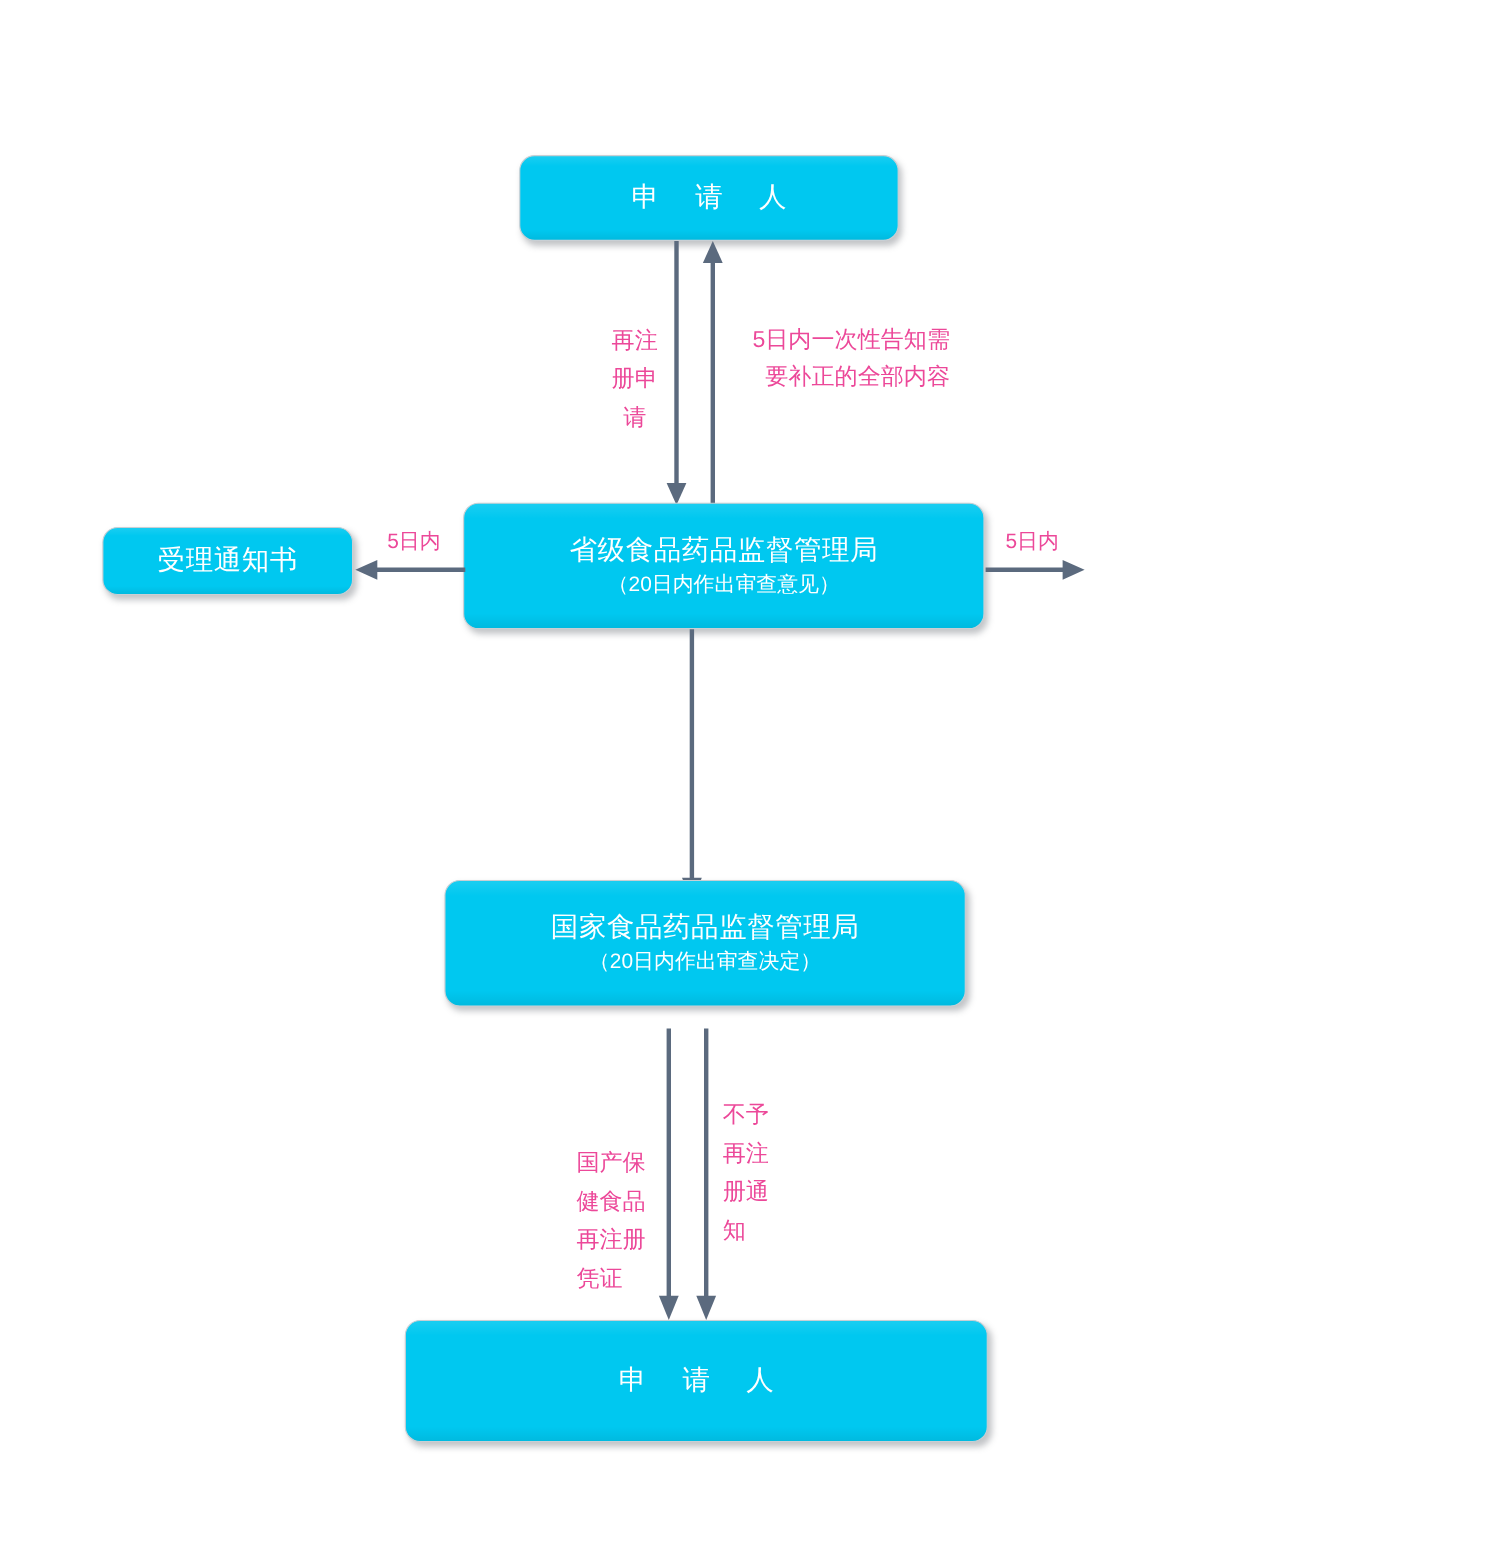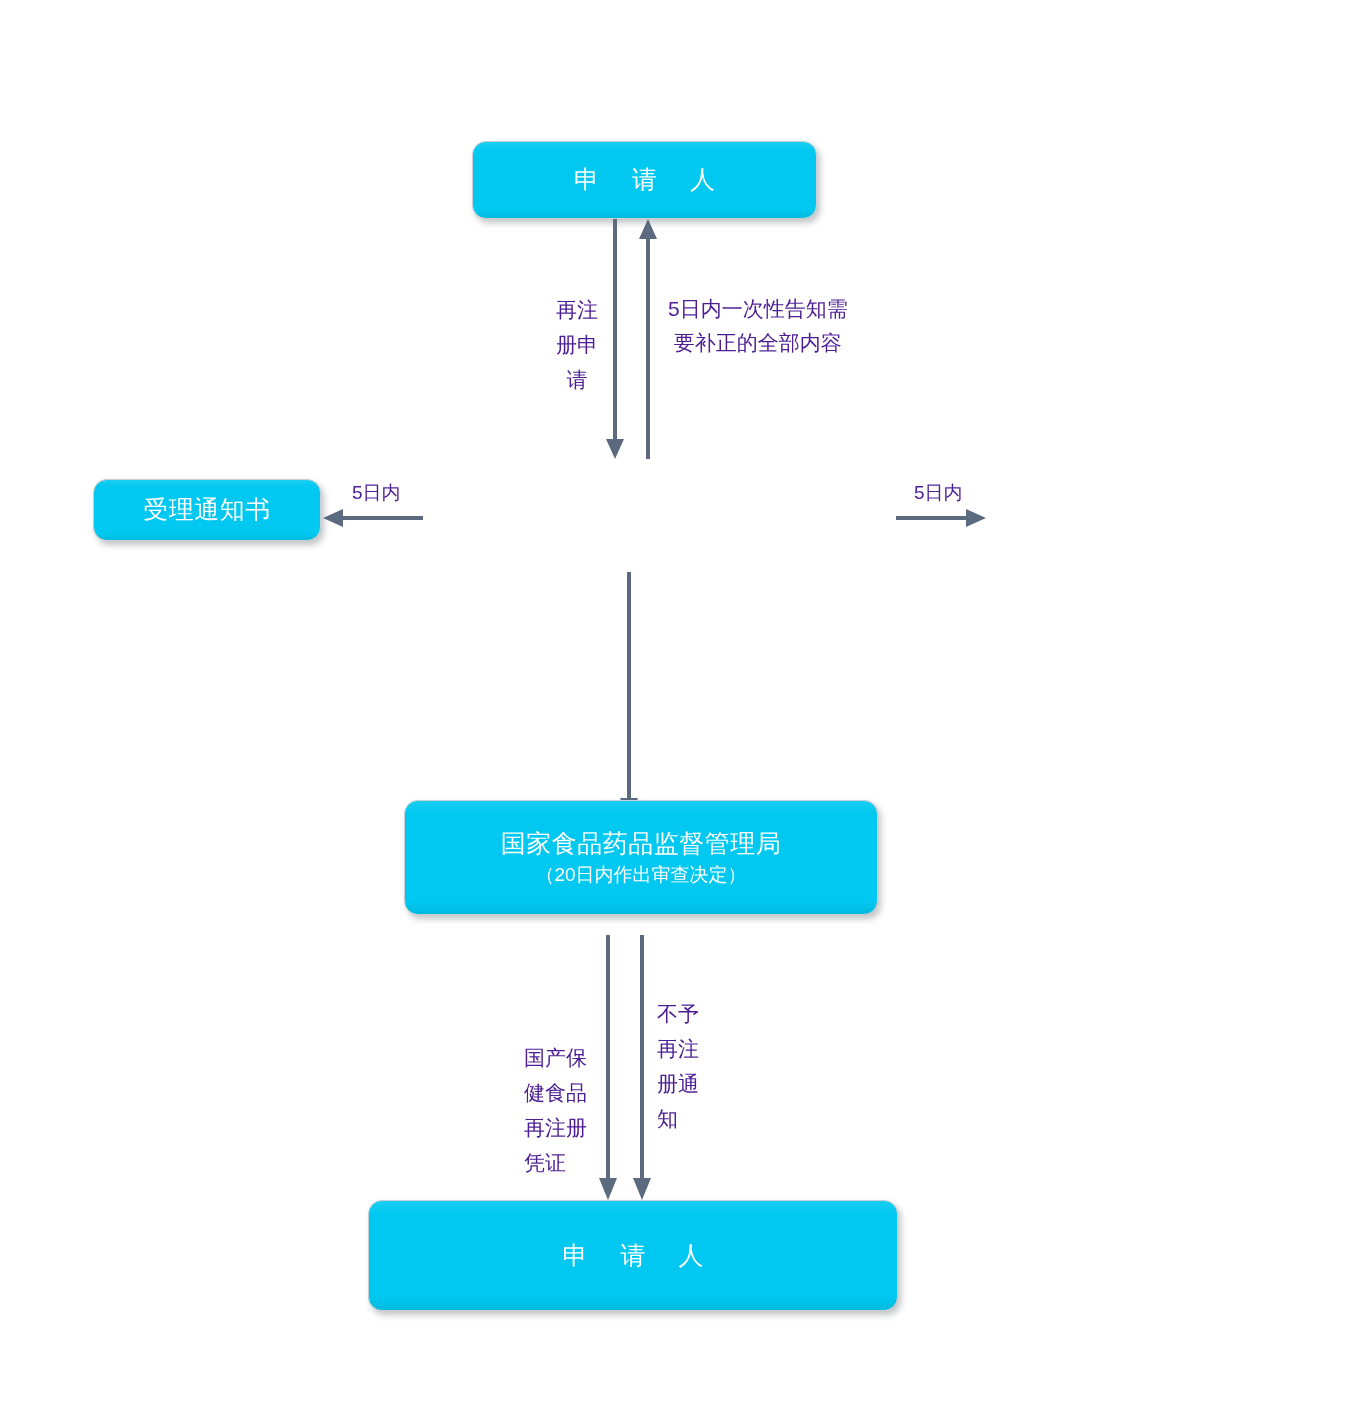--- a/index.html
+++ b/index.html
@@ -61,21 +61,21 @@
     position: absolute;
   }
   .arrow svg {
     display: block;
     overflow: visible;
   }
 
   
   .edge-label {
     position: absolute;
-    color: #4c1d95;
+    color: #ec4899;
     font-size: 21px;
     line-height: 34px;
     white-space: pre;
   }
   .edge-label.vertical-stack {
     line-height: 35px;
   }
   .edge-label.small {
     font-size: 19px;
     line-height: 24px;
@@ -101,23 +101,27 @@
     <svg width="22" height="240" viewBox="0 0 22 240">
       <line x1="11" y1="240" x2="11" y2="16" stroke="#5b6a7e" stroke-width="4"></line>
       <polygon points="11,0 2,20 20,20" fill="#5b6a7e"></polygon>
     </svg>
   </div>
 
   <div class="edge-label vertical-stack" style="left:553px; top:292px; text-align:center; width:48px;">再注
 册申
 请</div>
 
-  <div class="edge-label" style="left:668px; top:292px; text-align:center;">5日内一次性告知需
+  <div class="edge-label" style="left:684px; top:292px; text-align:right;">5日内一次性告知需
 要补正的全部内容</div>
 
+  <div class="node" style="left:421px; top:457px; width:474px; height:115px;">
+    <div class="title">省级食品药品监督管理局</div>
+    <div class="subtitle">（20日内作出审查意见）</div>
+  </div>
 
   <div class="node" style="left:93px; top:479px; width:228px; height:62px;">
     <div class="title">受理通知书</div>
   </div>
 
 
   <div class="arrow" style="left:323px; top:507px; width:100px; height:22px;">
     <svg width="100" height="22" viewBox="0 0 100 22">
       <line x1="100" y1="11" x2="18" y2="11" stroke="#5b6a7e" stroke-width="4"></line>
       <polygon points="0,11 20,2 20,20" fill="#5b6a7e"></polygon>

